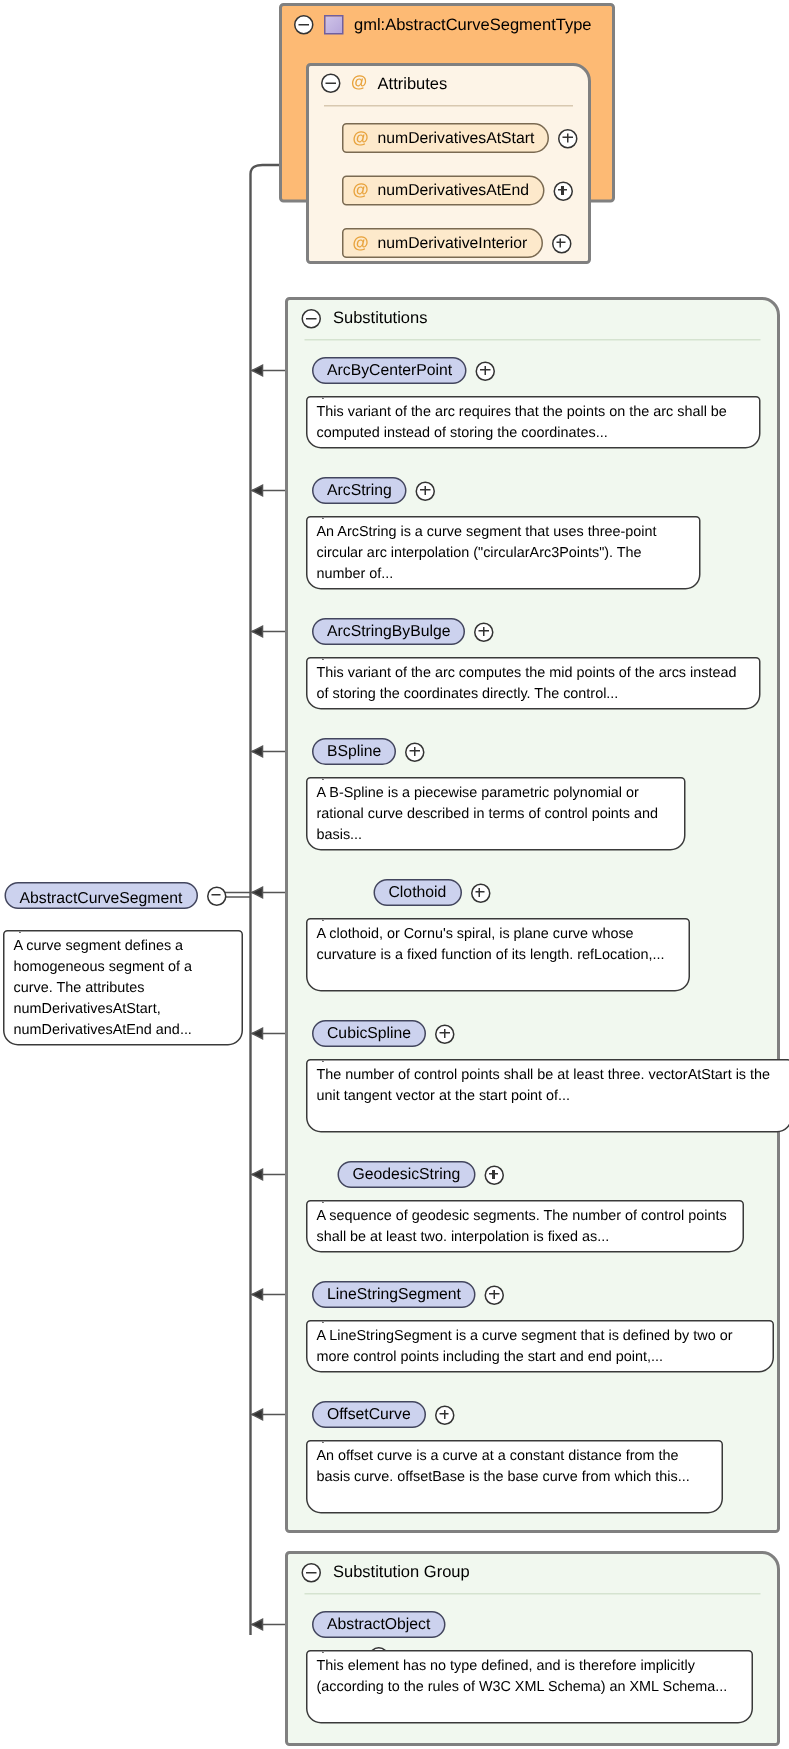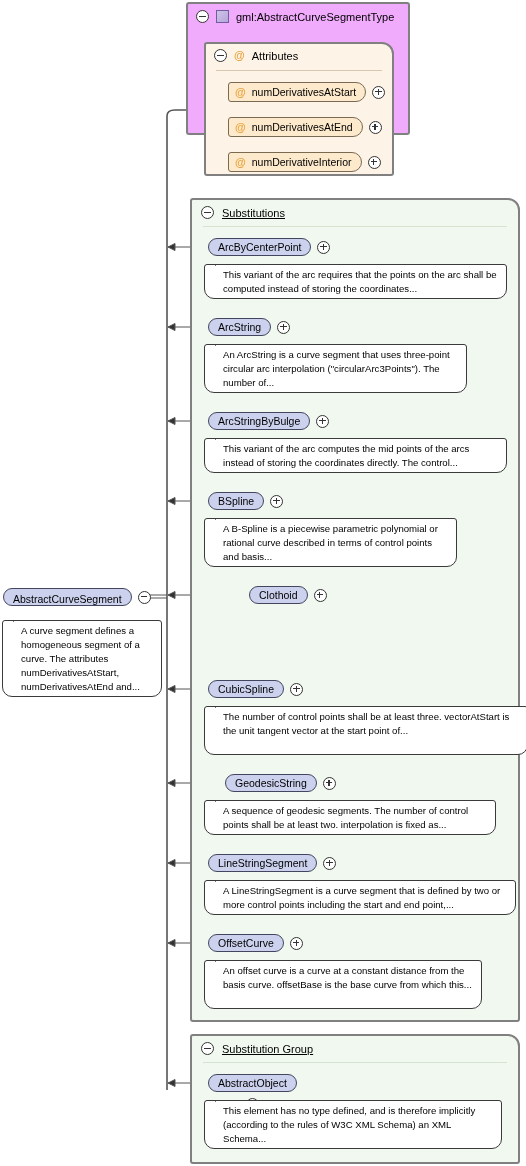--- a/index.html
+++ b/index.html
@@ -21,21 +21,21 @@
 
   
   .type-box {
     position: absolute;
     left: 186px;
     top: 2px;
     width: 224px;
     height: 133px;
     border: 2px solid #808080;
     border-radius: 3px;
-    background: #f0abfc;
+    background: #fdba74;
     box-sizing: border-box;
   }
   .type-header {
     position: absolute;
     left: 8px;
     top: 6px;
     display: flex;
     align-items: center;
     gap: 7px;
     font-size: 11px;
@@ -146,26 +146,25 @@
     border: 2px solid #808080;
     border-radius: 3px 12px 3px 3px;
     background: #f1f8ef;
     box-sizing: border-box;
   }
   .panel-title {
     position: absolute;
     left: 9px;
     top: 6px;
     display: flex;
-    align-items: center;
+    align-items: flex-start;
     gap: 8px;
     font-size: 11px;
     color: #000;
     white-space: nowrap;
-    text-decoration: underline;
   }
   .panel-rule {
     position: absolute;
     left: 11px;
     top: 26px;
     height: 1px;
     background: #d5e3d0;
   }
 
   
@@ -192,21 +191,21 @@
   
   .callout {
     position: absolute;
     box-sizing: border-box;
     border: 1px solid #3a3a3a;
     border-radius: 3px 3px 10px 10px;
     background: #ffffff;
     font-size: 9.6px;
     line-height: 14px;
     color: #000;
-    padding: 3px 6px 3px 18px;
+    padding: 3px 6px 3px 6px;
   }
   .callout .tail {
     position: absolute;
     left: 10px;
     top: -6px;
     width: 13px;
     height: 7px;
     overflow: hidden;
   }
   .callout .tail::before {
@@ -386,20 +385,24 @@
     <span class="tail"></span>
     <span>A B-Spline is a piecewise parametric polynomial or rational curve described in terms of control points and basis...</span>
   </div>
 
   <div class="node" style="left:208px; top:586px;padding-left:41px;">
     <span class="node-pill">
         <span>Clothoid</span>
       </span>
     <span class="circ plus"></span>
   </div>
+  <div class="callout" style="left:204px; top:612px; width:256px; height:49px;">
+    <span class="tail"></span>
+    <span>A clothoid, or Cornu's spiral, is plane curve whose curvature is a fixed function of its length. refLocation,...</span>
+  </div>
 
   <div class="node" style="left:208px; top:680px;">
     <span class="node-pill">
         <span>CubicSpline</span>
       </span>
     <span class="circ plus"></span>
   </div>
   <div class="callout" style="left:204px; top:706px; width:324px; height:49px;">
     <span class="tail"></span>
     <span>The number of control points shall be at least three. vectorAtStart is the unit tangent vector at the start point of...</span>

